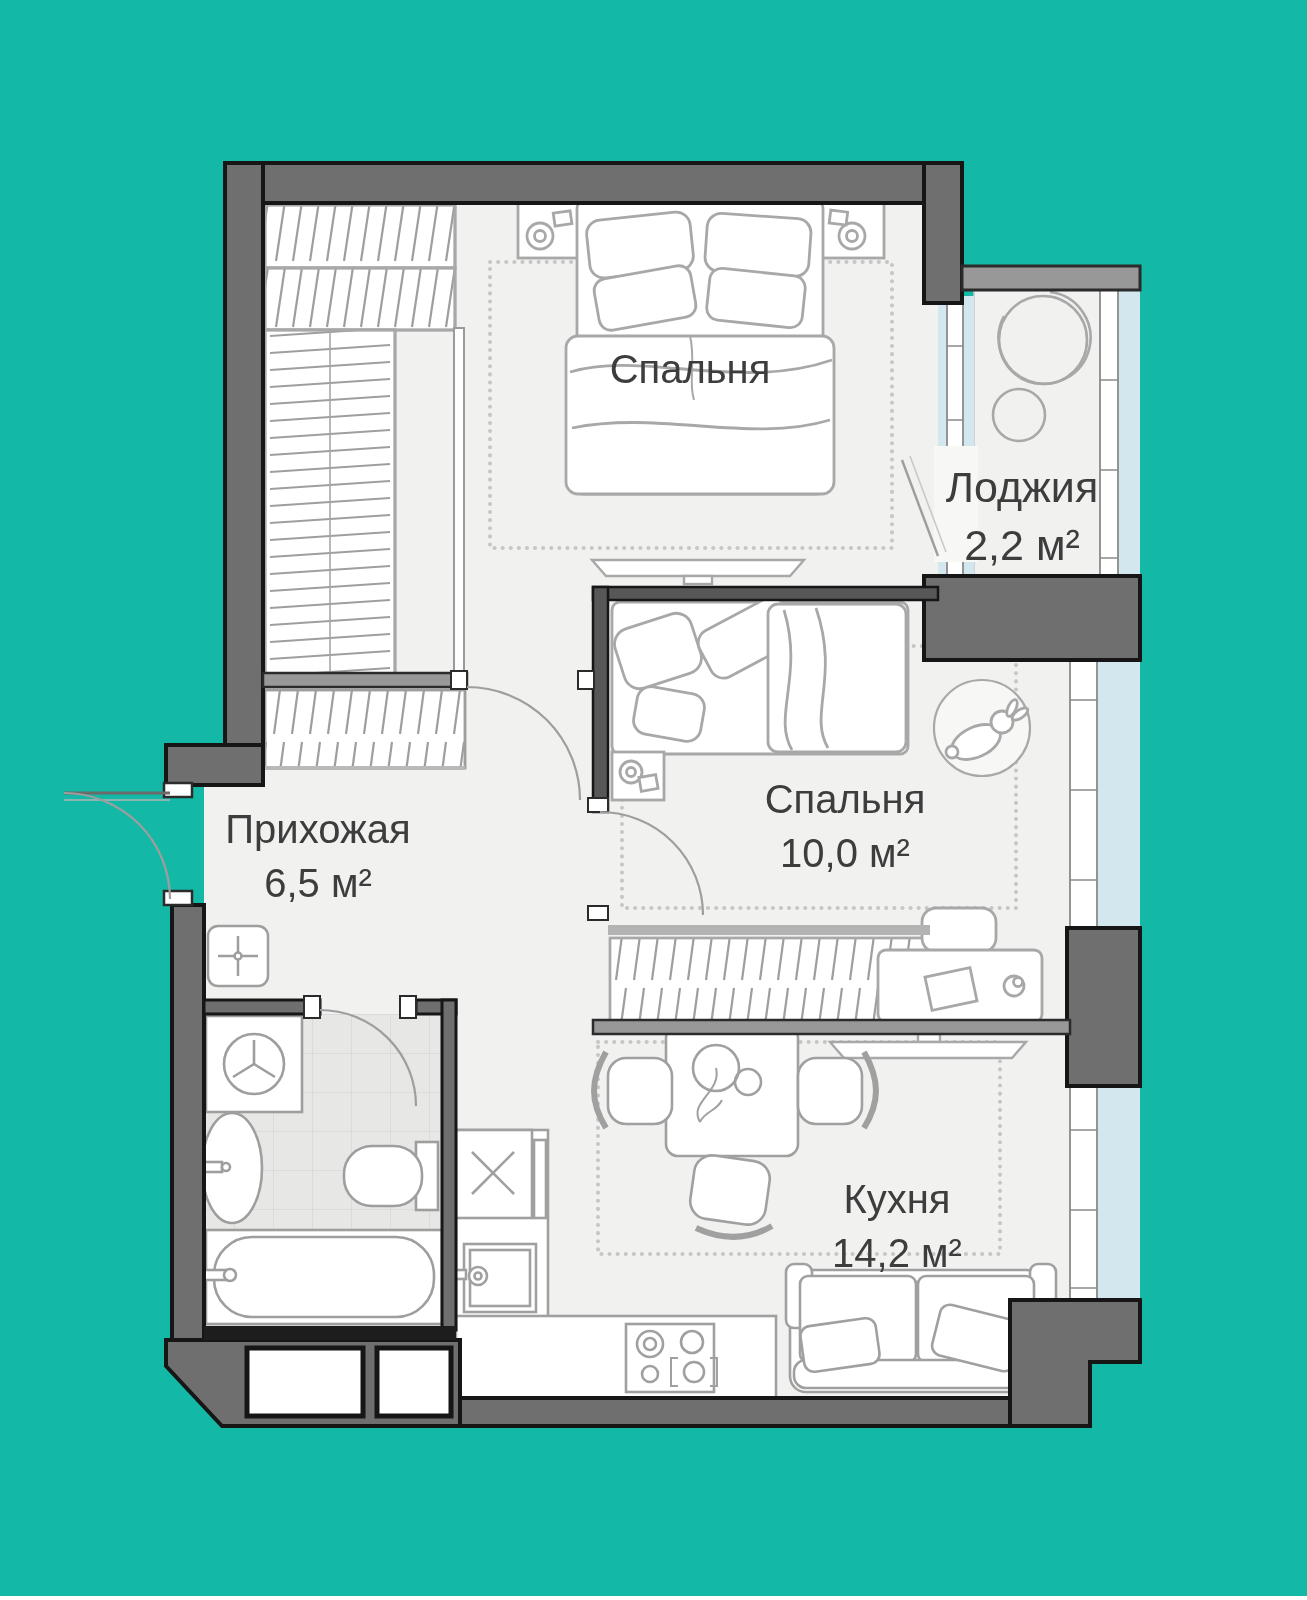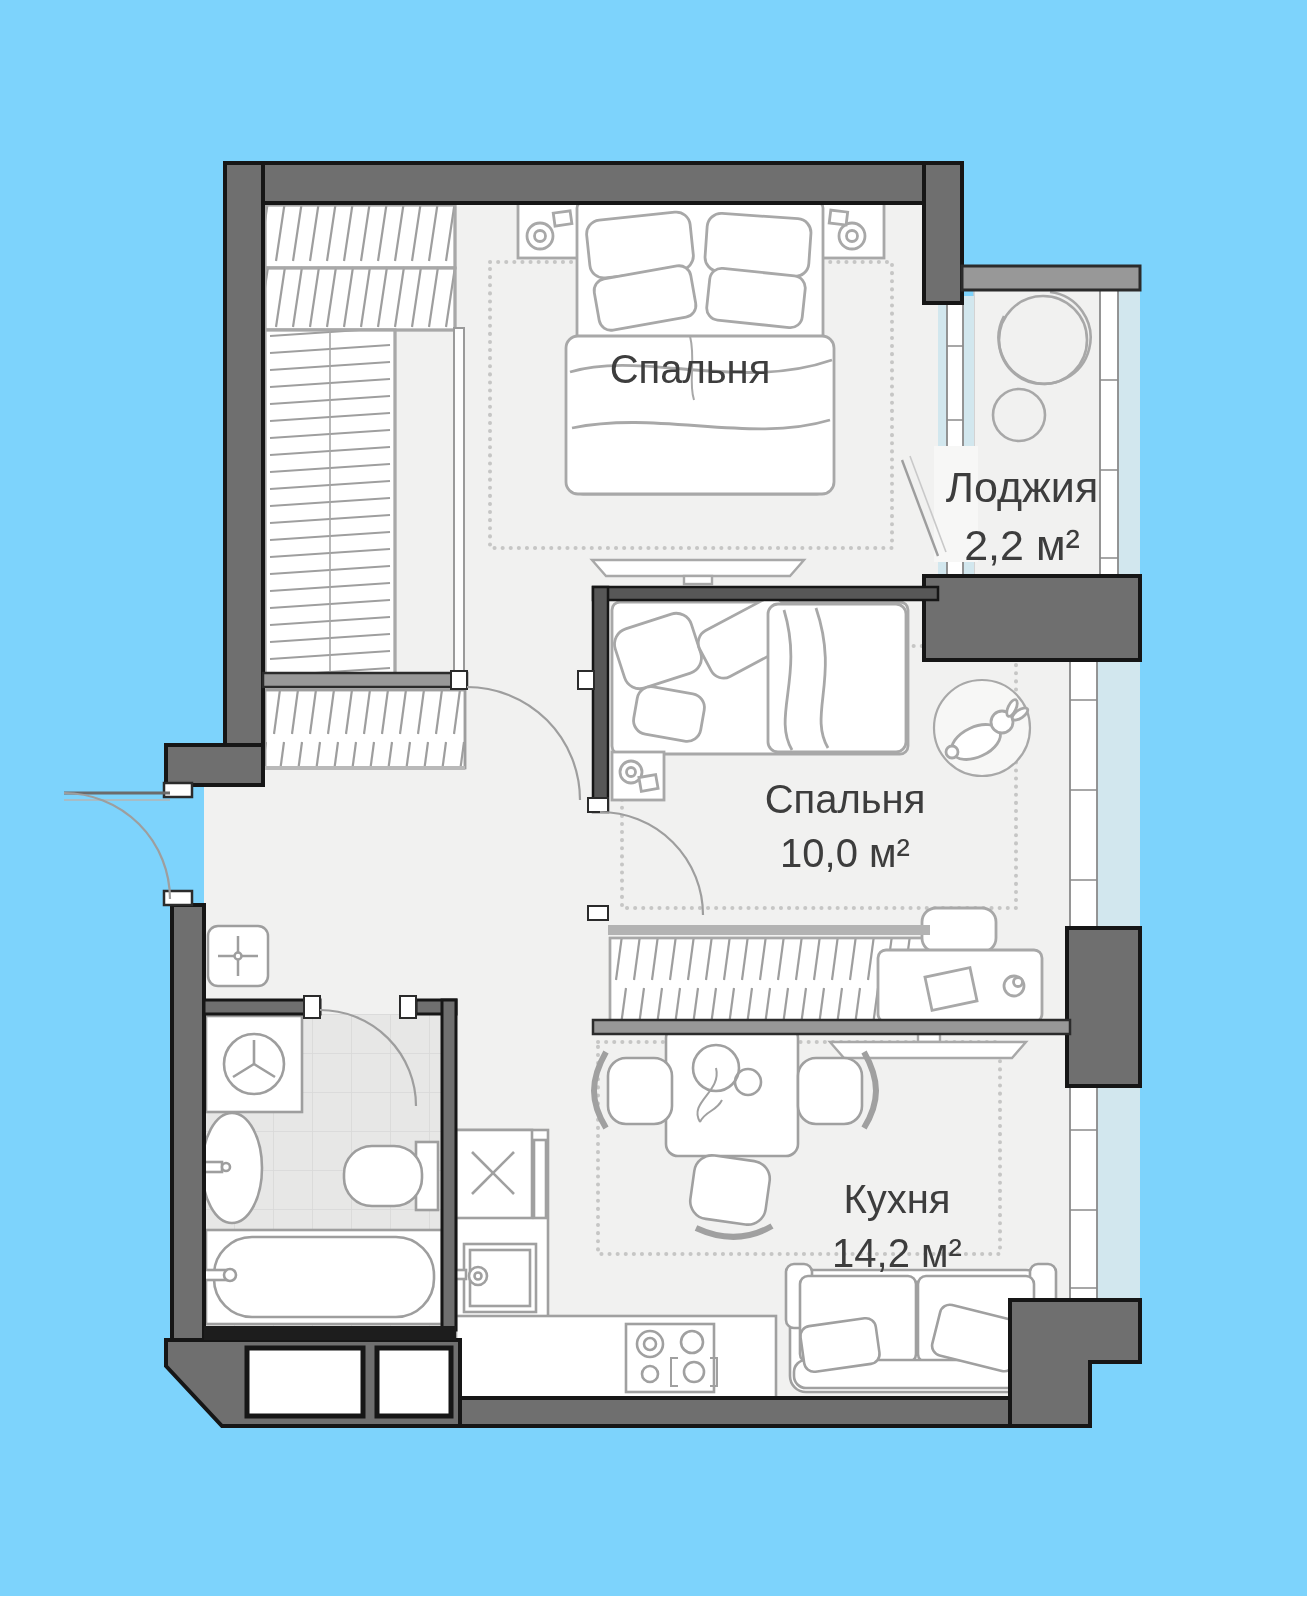--- a/index.html
+++ b/index.html
@@ -1,16 +1,16 @@
 <!DOCTYPE html>
 <html><head>
 <meta charset="utf-8">
 <style>
   html,body{margin:0;padding:0;background:#ffffff;}
-  .plan{position:relative;width:1307px;height:1596px;background:#7dd3fc;overflow:hidden;
+  .plan{position:relative;width:1307px;height:1596px;background:#14b8a6;overflow:hidden;
         font-family:"Liberation Sans",sans-serif;}
   .plan-svg{position:absolute;left:0;top:0;width:1307px;height:1600px;}
   .room-label{position:absolute;transform:translateX(-50%);text-align:center;
       color:#3d3d3d;line-height:1.36;white-space:nowrap;}
   .room-label .l1,.room-label .l2,.room-label .l3{display:block;}
   .fs40{font-size:40px;}
   .fs37{font-size:37px;}
   .fs35{font-size:43px;}
 </style>
 </head>
@@ -318,17 +318,21 @@
   <span class="l1">Спальня</span>
 </div>
 <div class="room-label fs35" style="left:1022px;top:458px;">
   <span class="l1">Лоджия</span>
   <span class="l2">2,2 м²</span>
 </div>
 <div class="room-label fs40" style="left:845px;top:772px;">
   <span class="l1">Спальня</span>
   <span class="l2">10,0 м²</span>
 </div>
+<div class="room-label fs40" style="left:318px;top:802px;">
+  <span class="l1">Прихожая</span>
+  <span class="l2">6,5 м²</span>
+</div>
 <div class="room-label fs40" style="left:897px;top:1172px;">
   <span class="l1">Кухня</span>
   <span class="l2">14,2 м²</span>
 </div>
 </div>
 
 </body></html>

